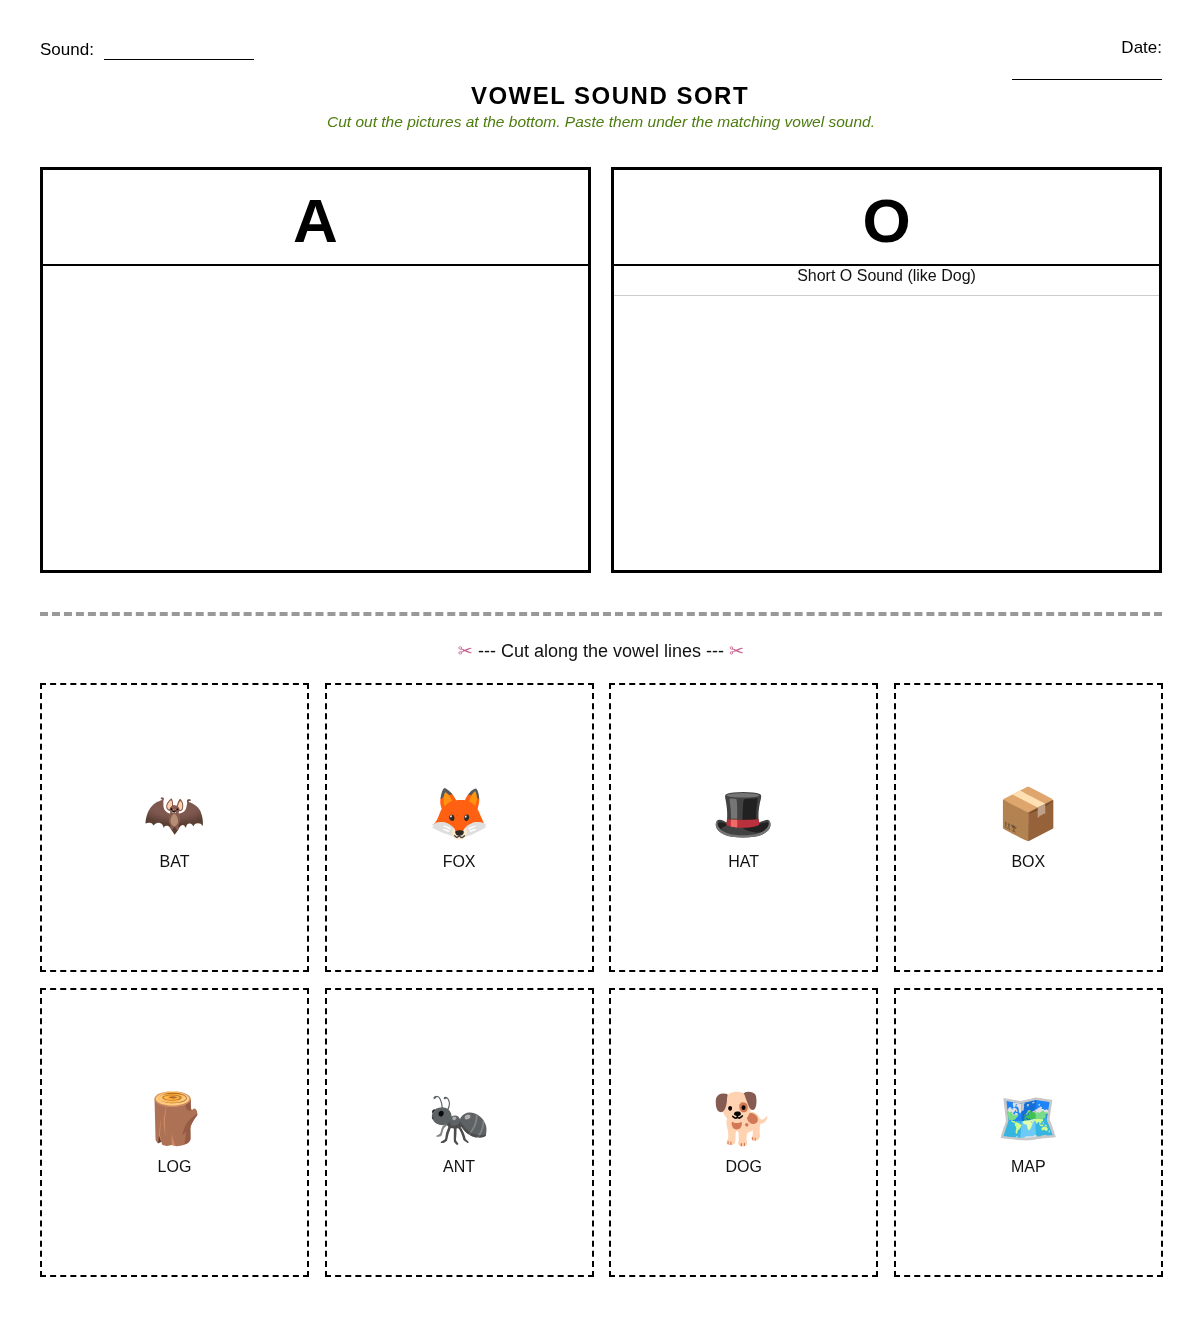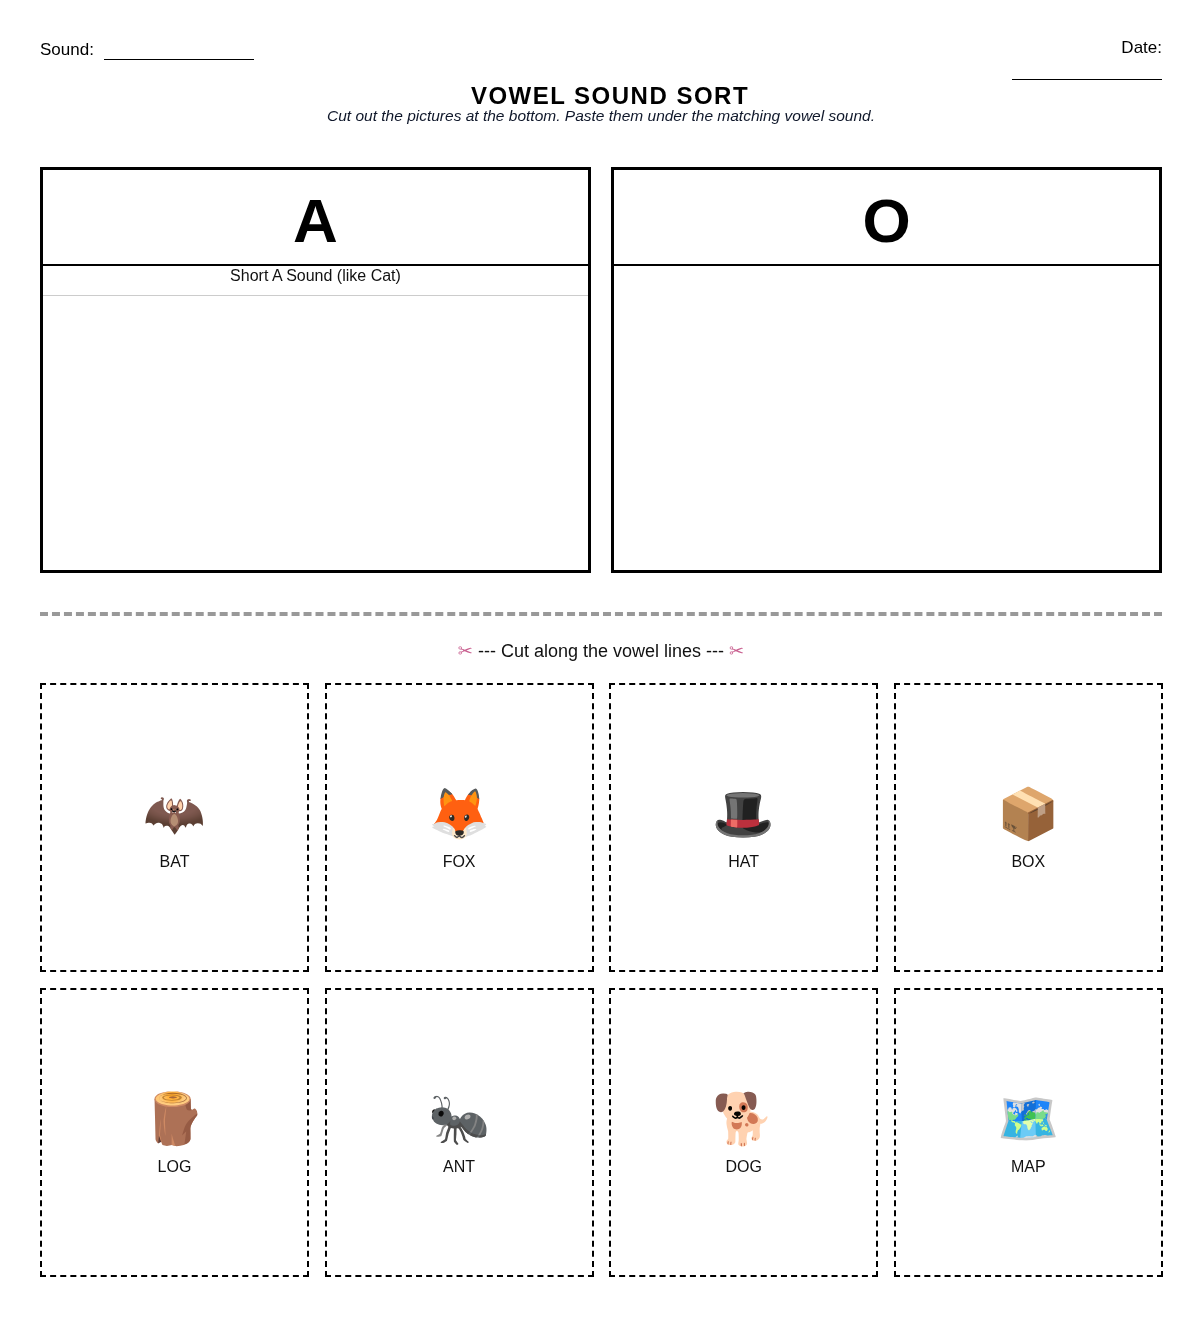--- a/index.html
+++ b/index.html
@@ -4,21 +4,21 @@
   <style>
     * { box-sizing: border-box; margin: 0; padding: 0; }
     html, body { width: 1202px; height: 1317px; background: #fff; }
     body { font-family: "Liberation Sans", sans-serif; color: #000; position: relative; }
     .header-row { position: absolute; top: 38px; left: 40px; width: 1122px; height: 24px; }
     .field { position: absolute; top: 0; display: flex; align-items: flex-end; font-size: 17px; }
     .field.name { left: 0; }
     .field.date { right: 0; flex-direction: column; }
     .field .line { display: inline-block; width: 150px; border-bottom: 1.5px solid #000; height: 22px; margin-left: 10px; }
     .title { position: absolute; top: 82px; left: 0; width: 1202px; text-align: center; font-size: 24px; font-weight: bold; letter-spacing: 1.5px; padding-left: 18px; }
-    .subtitle { position: absolute; top: 107px; left: 0; width: 1202px; text-align: center; font-size: 15.5px; font-style: italic; color: #0f172a; }
+    .subtitle { position: absolute; top: 113px; left: 0; width: 1202px; text-align: center; font-size: 15.5px; font-style: italic; color: #4d7c0f; }
     .sort-box { position: absolute; top: 167px; width: 551px; height: 406px; border: 3px solid #000; }
     .sort-box.a { left: 40px; }
     .sort-box.o { left: 611px; }
     .sort-head { height: 96px; border-bottom: 2px solid #000; display: flex; align-items: center; justify-content: center; font-size: 62px; font-weight: bold; padding-top: 6px; }
     .sort-sub { height: 30px; border-bottom: 1px solid #ccc; text-align: center; font-size: 16px; padding-top: 1px; color: #111; }
     .sort-drop { height: 274px; }
     .cut-line { position: absolute; top: 612px; left: 40px; width: 1122px; border-top: 4px dashed #999; }
     .cut-caption { position: absolute; top: 640px; left: 0; width: 1202px; text-align: center; font-size: 18px; color: #111; }
     .scissors { color: #c96090; font-size: 18px; }
     .cards { position: absolute; top: 683px; left: 40px; width: 1122px; display: grid; grid-template-columns: repeat(4, 269px); column-gap: 15.6px; row-gap: 16px; }
@@ -38,25 +38,25 @@
     <span>Date:</span>
     <span class="line"></span>
   </div>
 </div>
 
 <div class="title">VOWEL SOUND SORT</div>
 <div class="subtitle">Cut out the pictures at the bottom. Paste them under the matching vowel sound.</div>
 
 <div class="sort-box a">
   <div class="sort-head">A</div>
-  <div class="sort-sub">Short A Sound (like Cat)</div>
   <div class="sort-drop"></div>
 </div>
 <div class="sort-box o">
   <div class="sort-head">O</div>
+  <div class="sort-sub">Short O Sound (like Dog)</div>
   <div class="sort-drop"></div>
 </div>
 
 <div class="cut-line"></div>
 <div class="cut-caption">
   <span class="scissors">✂</span>
   <span>--- Cut along the vowel lines ---</span>
   <span class="scissors">✂</span>
 </div>
 

